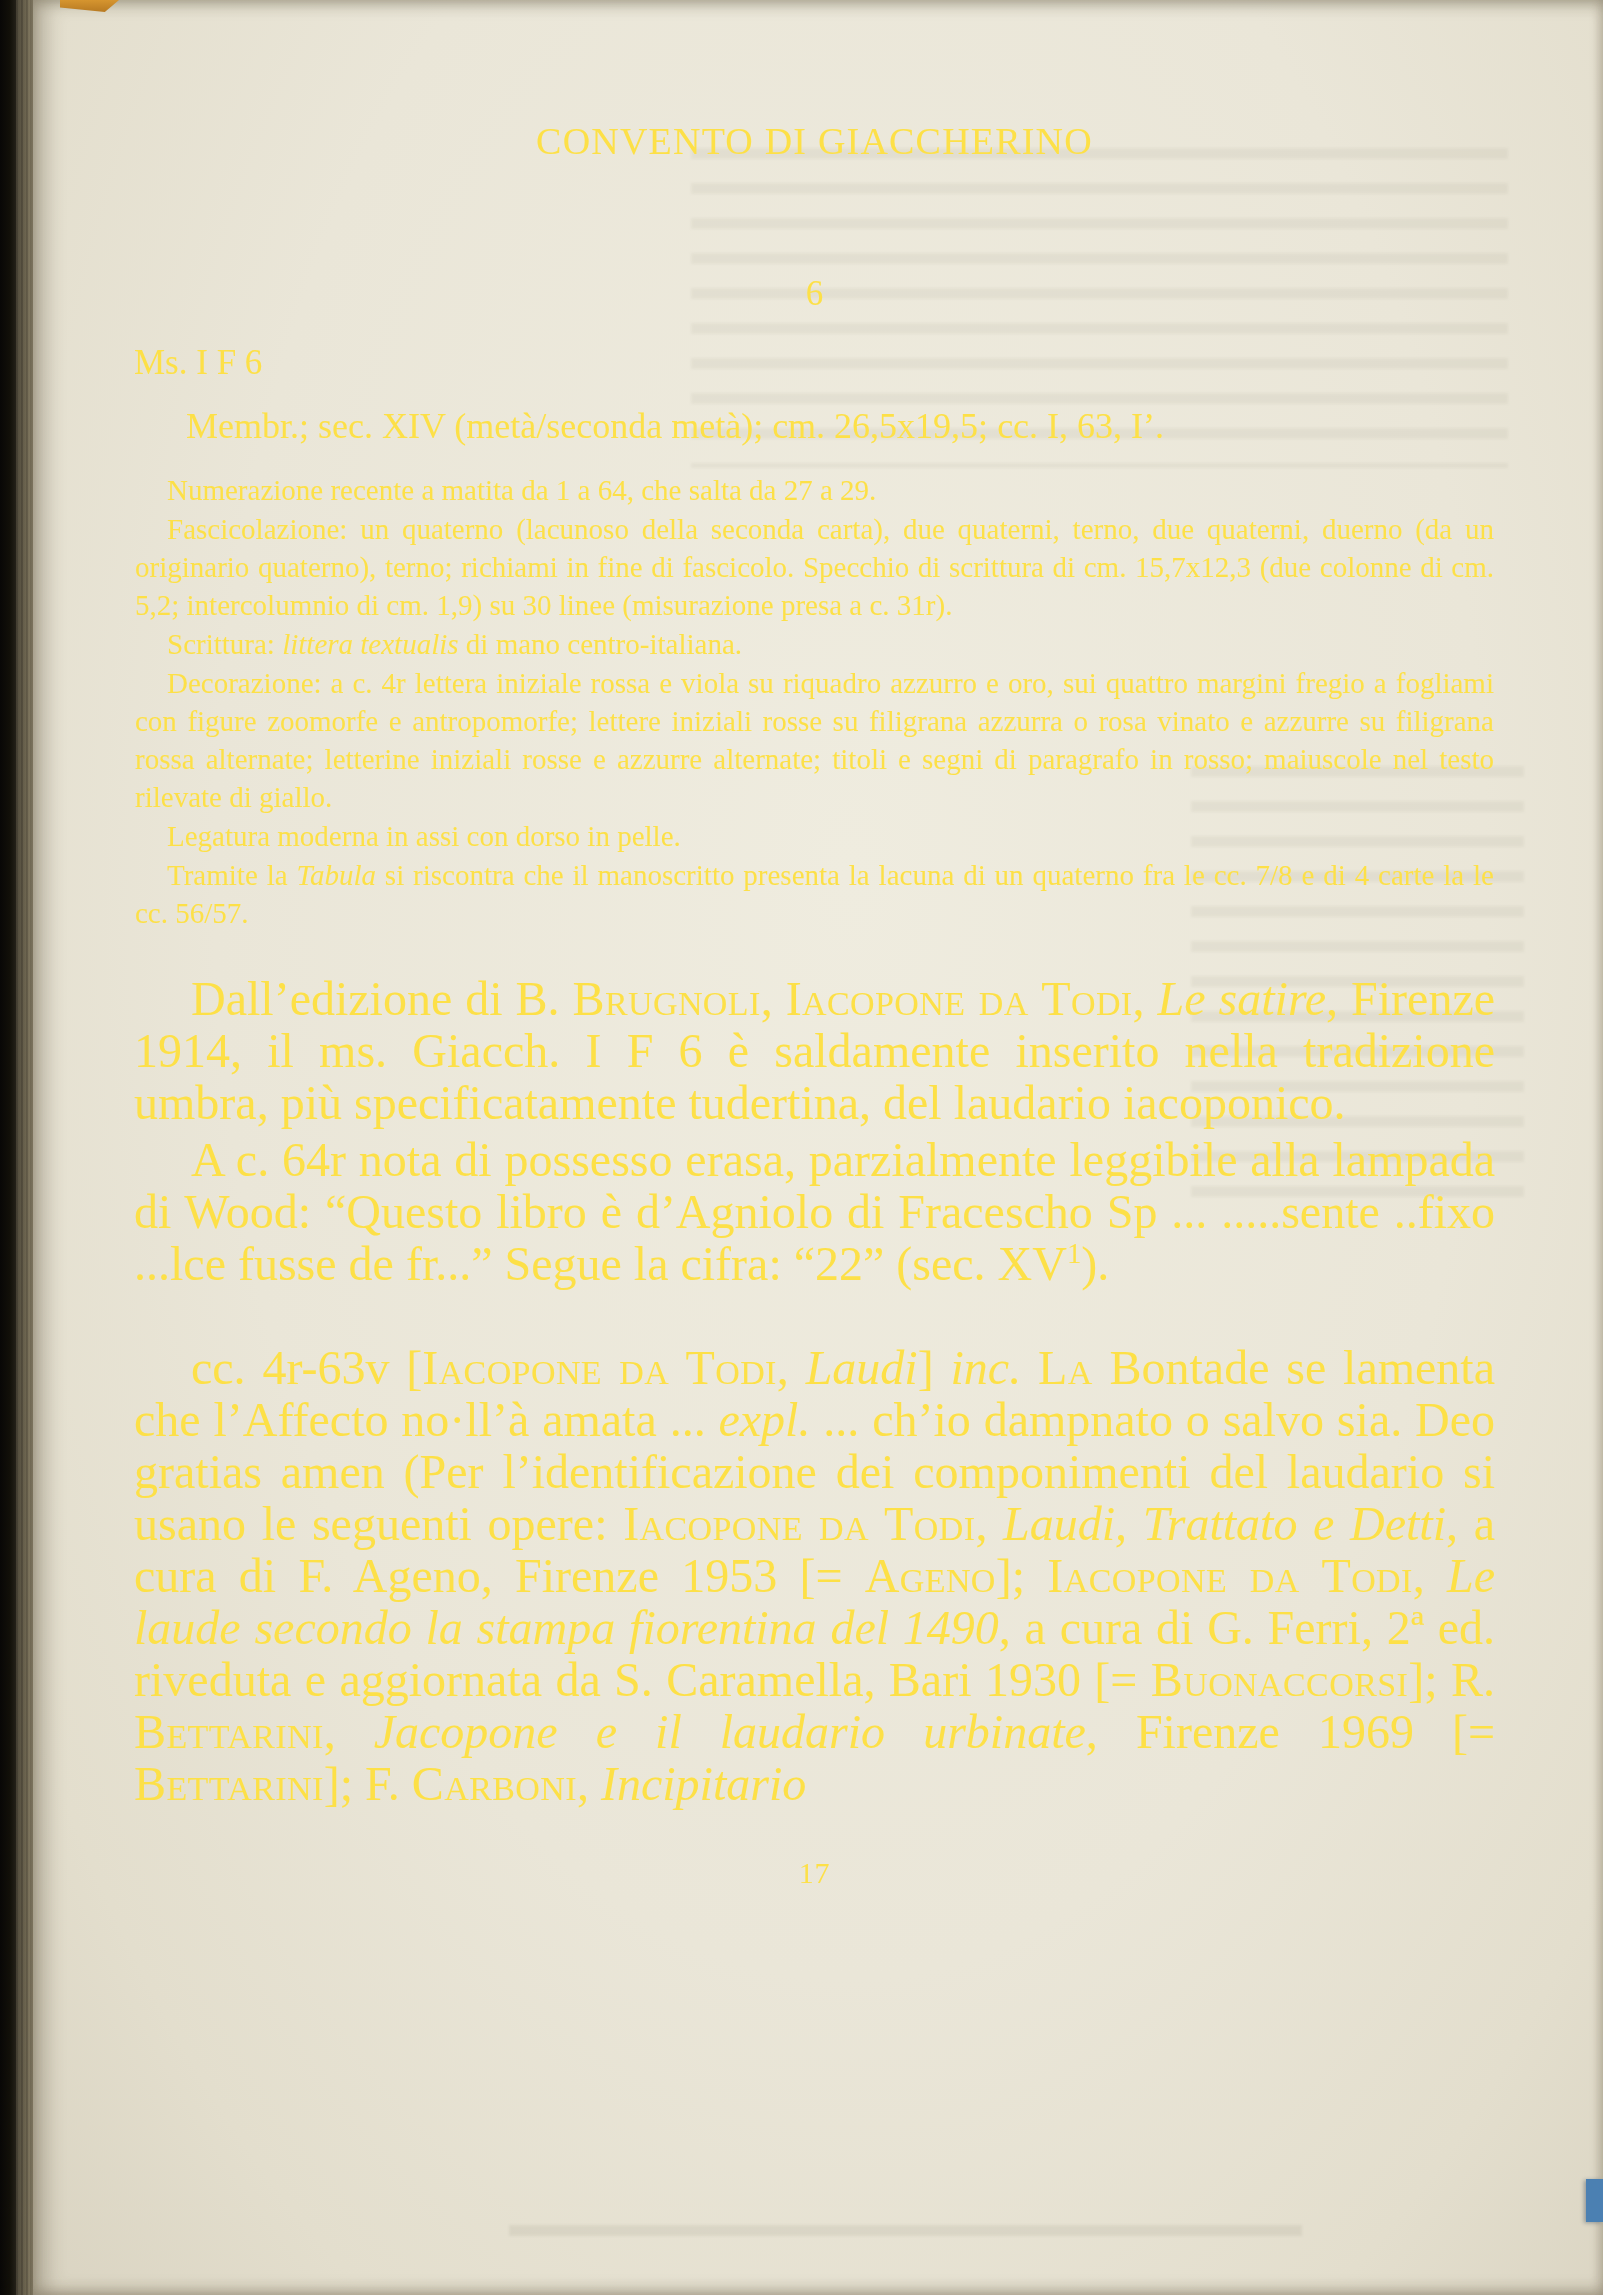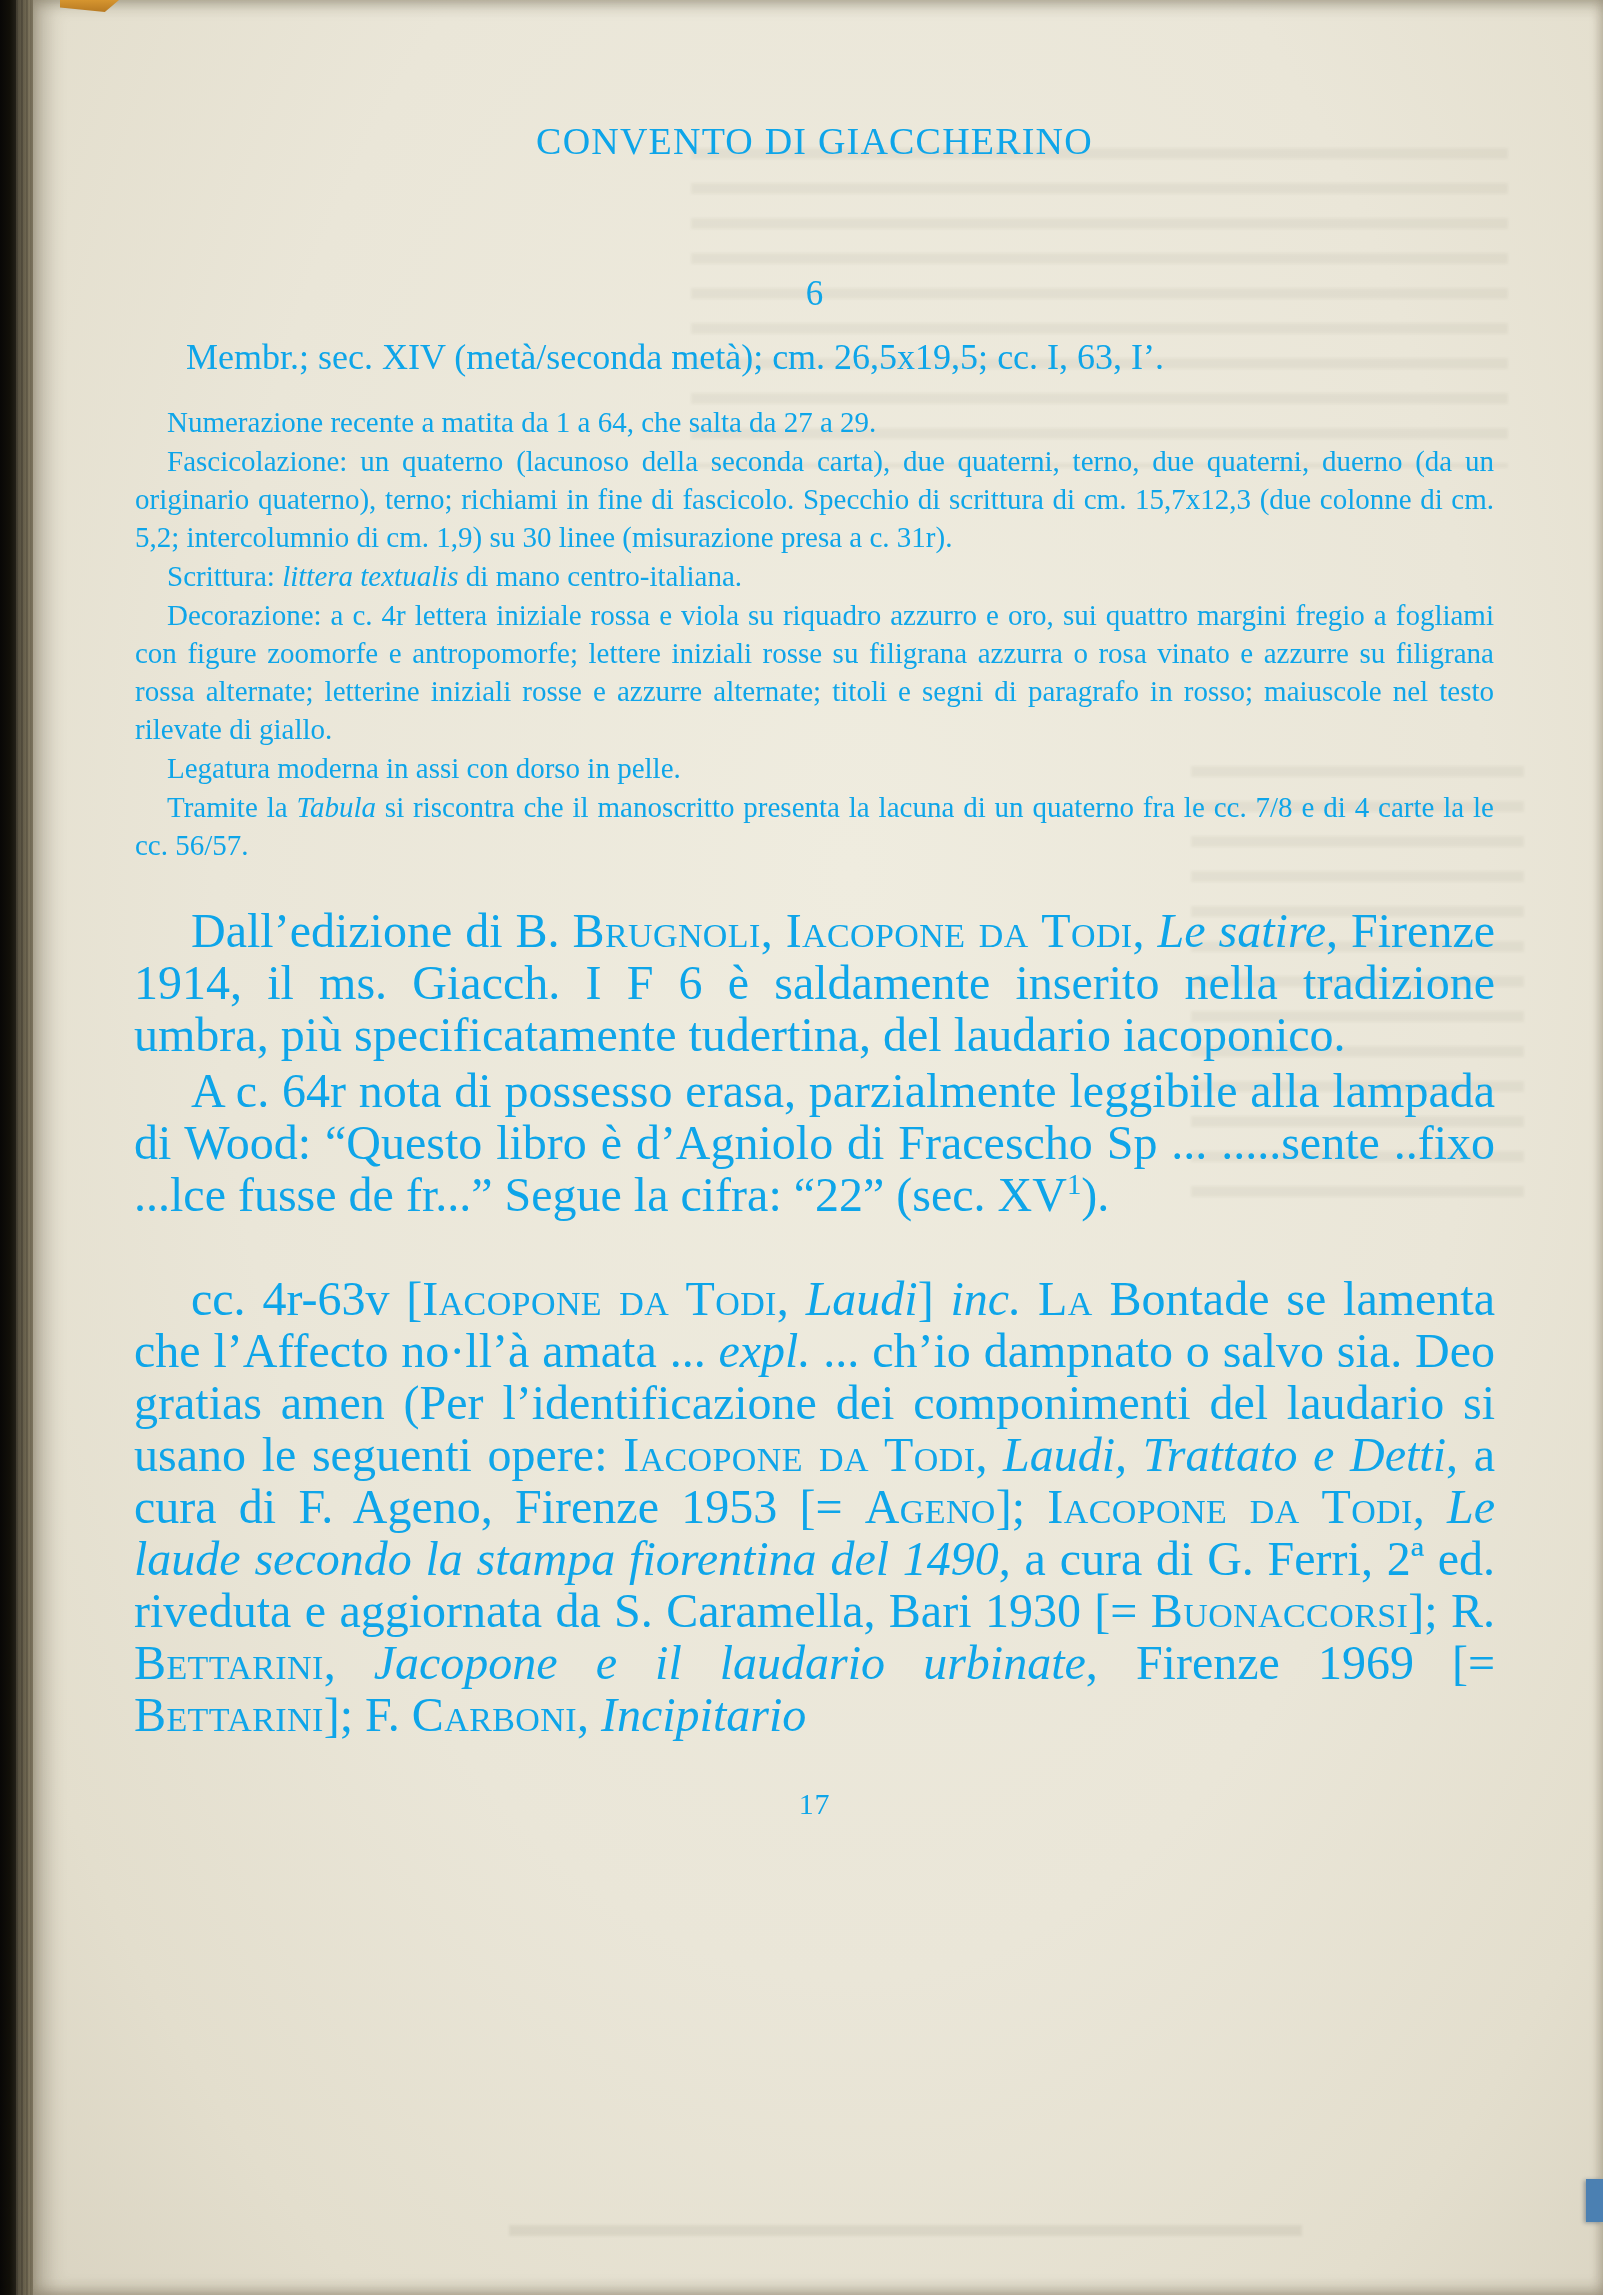--- a/index.html
+++ b/index.html
@@ -38,21 +38,21 @@
     position:absolute; pointer-events:none; opacity:.07; filter:blur(1.6px);
     background:repeating-linear-gradient(180deg, transparent 0 12.7px, #6f6c58 12.7px 24px, transparent 24px 35px);
   }
   .ghost-top   { left:658px; top:135px;  width:817px; height:333px; }
   .ghost-right { left:1158px; top:753px; width:333px;  height:444px; }
   .ghost-foot  { left:476px; top:2212px; width:793px; height:27px; opacity:.10; }
 
   
   .content {
     position:absolute; left:134px; top:0; width:1361px;
-    color:#0ea5e9;
+    color:#fde047;
   }
   h1.title {
     margin:119px 0 0; text-align:center; font-weight:normal;
     font-size:38px; letter-spacing:1.2px;
   }
   .section-number { margin-top:111px; text-align:center; font-size:35px; }
   .shelfmark { margin-top:28.5px; font-size:35px; }
   .summary {
     margin:19px 0 0; font-size:36px; line-height:49px; text-indent:52px;font-family:Liberation Serif, serif;
   }
@@ -88,20 +88,21 @@
 </div>
 
 <div class="edge-mark-blue"></div>
 
 <div class="content">
 
   <h1 class="title">CONVENTO DI GIACCHERINO</h1>
 
   <div class="section-number">6</div>
 
+  <div class="shelfmark">Ms. I F 6</div>
 
   <p class="summary">Membr.; sec. XIV (metà/seconda metà); cm. 26,5x19,5; cc. I, 63, I’.</p>
 
   <div class="notes">
     <p class="note"><span>Numerazione recente a matita da 1 a 64, che salta da 27 a 29.</span></p>
     <p class="note"><span>Fascicolazione: un quaterno (lacunoso della seconda carta), due quaterni, terno, due quaterni, duerno (da un originario quaterno), terno; richiami in fine di fascicolo. Specchio di scrittura di cm. 15,7x12,3 (due colonne di cm. 5,2; intercolumnio di cm. 1,9) su 30 linee (misurazione presa a c. 31r).</span></p>
     <p class="note"><span>Scrittura: </span><span class="it">littera textualis</span><span> di mano centro-italiana.</span></p>
     <p class="note"><span>Decorazione: a c. 4r lettera iniziale rossa e viola su riquadro azzurro e oro, sui quattro margini fregio a fogliami con figure zoomorfe e antropomorfe; lettere iniziali rosse su filigrana azzurra o rosa vinato e azzurre su filigrana rossa alternate; letterine iniziali rosse e azzurre alternate; titoli e segni di paragrafo in rosso; maiuscole nel testo rilevate di giallo.</span></p>
     <p class="note"><span>Legatura moderna in assi con dorso in pelle.</span></p>
     <p class="note"><span>Tramite la </span><span class="it">Tabula</span><span> si riscontra che il manoscritto presenta la lacuna di un quaterno fra le cc. 7/8 e di 4 carte la le cc. 56/57.</span></p>

